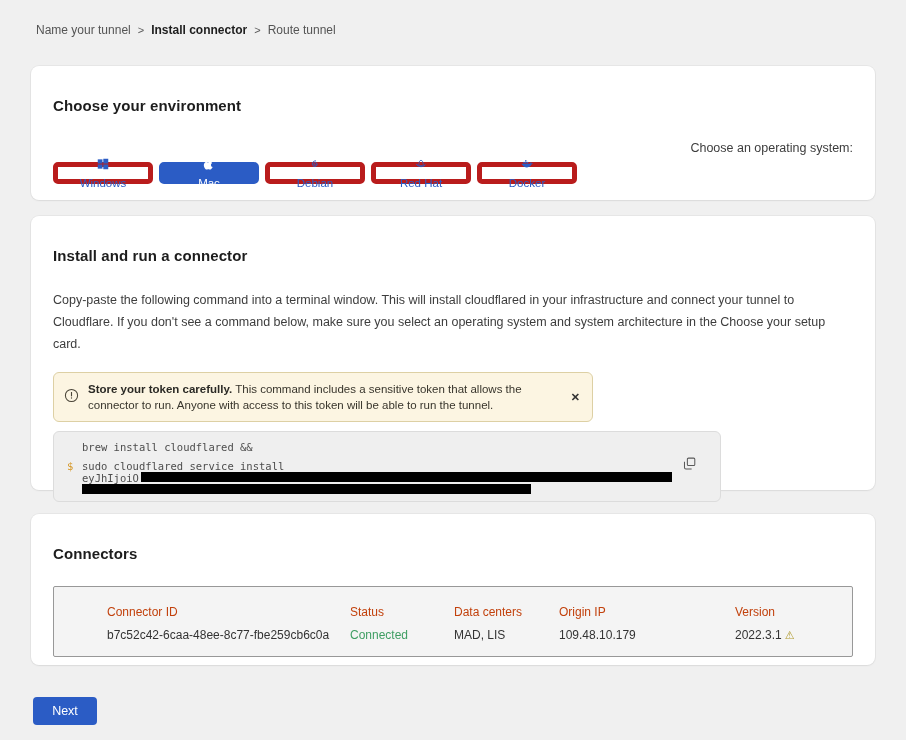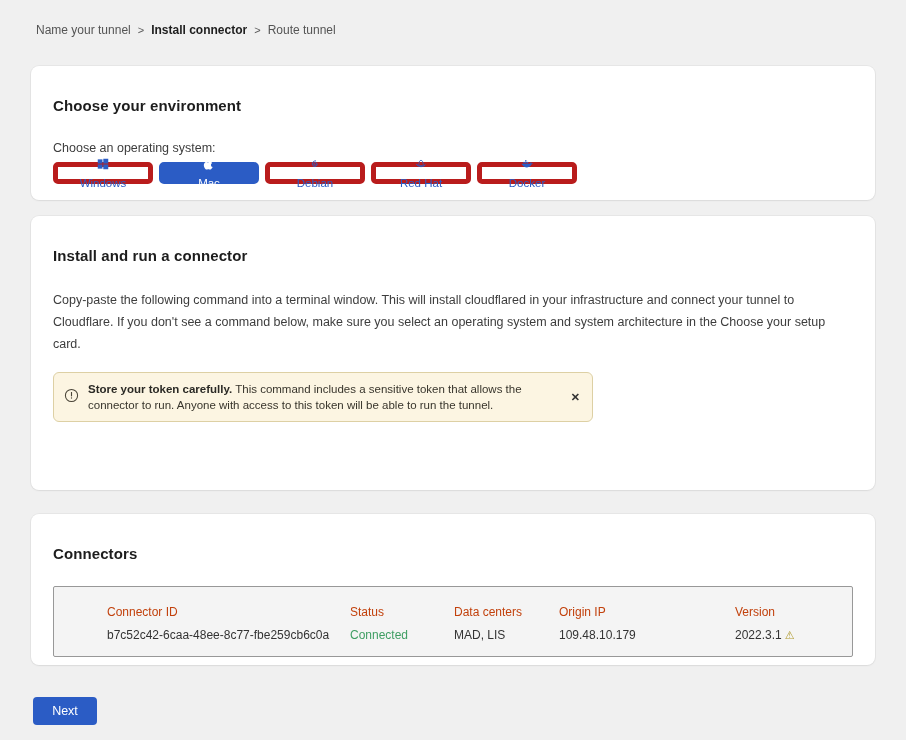--- a/index.html
+++ b/index.html
@@ -30,21 +30,21 @@
     box-shadow:0 0 0 1px rgba(0,0,0,0.04), 0 1px 2px rgba(0,0,0,0.05);
     padding:31px 22px 28px 22px;
   }
   .card-title { font-size:15px; font-weight:bold; color:#1d1d1d; letter-spacing:.1px; }
 
   #env-card { margin-top:29px; height:134px; padding-bottom:0; }
   #install-card { margin-top:16px; height:274px; }
   #connectors-card { margin-top:24px; height:151px; }
 
   
-  .os-label { margin-top:27px; font-size:12.5px; color:#3d3d3d; }
+  .os-label { margin-top:27px; font-size:12.5px; color:#3d3d3d;text-align:right; }
   .os-row { margin-top:7px; display:flex; gap:6px; }
   .os-btn {
     width:100px; height:22px;
     border:5px solid #b91c1c; border-radius:5px;
     background:#fff; color:#2b5cc5;
     font-family:"Liberation Sans", sans-serif;
     font-size:11.5px;
     display:flex; align-items:center; justify-content:center; gap:7px;
     cursor:pointer;
     flex-direction:column;
@@ -219,20 +219,35 @@
         <circle cx="8" cy="8" r="6.5" fill="none" stroke-width="1.1"></circle>
         <rect x="7.4" y="4.3" width="1.2" height="4.6" stroke="none"></rect>
         <rect x="7.4" y="10" width="1.2" height="1.3" stroke="none"></rect>
       </g>
         </svg>
     </span>
     <span class="banner-text"><b>Store your token carefully.</b><span> This command includes a sensitive token that allows the connector to run. Anyone with access to this token will be able to run the tunnel.</span></span>
     <button class="banner-close">✕</button>
   </div>
 
+  <div class="term">
+    <div class="term-line1">brew install cloudflared &amp;&amp;</div>
+    <span class="prompt">$</span>
+    <div>sudo cloudflared service install</div>
+    <div><span>eyJhIjoiO</span><span class="redact redact-1"></span></div>
+    <div><span class="redact redact-2"></span></div>
+    <button class="copy-btn">
+      <svg width="13" height="13" viewBox="0 0 14 14">
+          <g fill="none" stroke="currentColor" stroke-width="1.1">
+        <rect x="4.7" y="1.2" width="8" height="8" rx="1.2"></rect>
+        <path d="M9.3 12.8H3.2a1.6 1.6 0 0 1-1.6-1.6V5"></path>
+      </g>
+        </svg>
+    </button>
+  </div>
 </section>
 
 
 <section class="card" id="connectors-card">
   <h2 class="card-title">Connectors</h2>
 
   <div class="conn-table">
     <div class="th">Connector ID</div>
     <div class="th">Status</div>
     <div class="th">Data centers</div>

